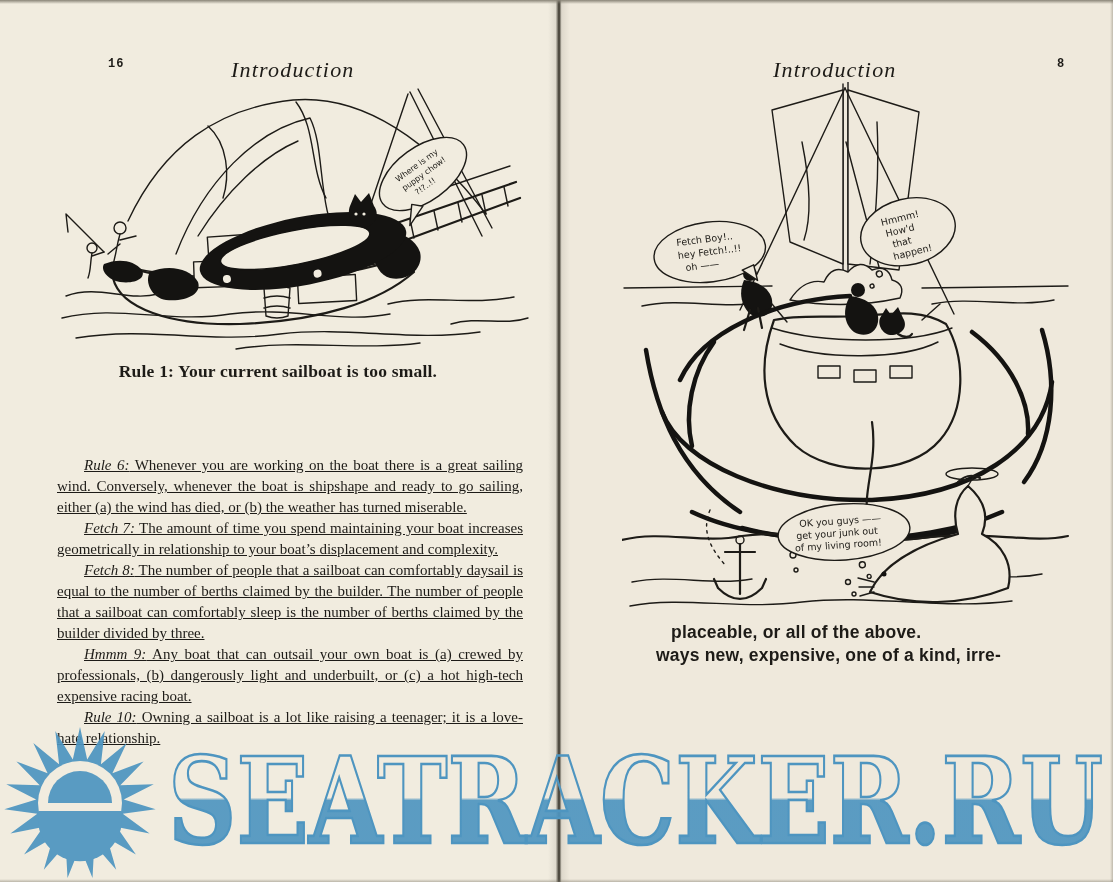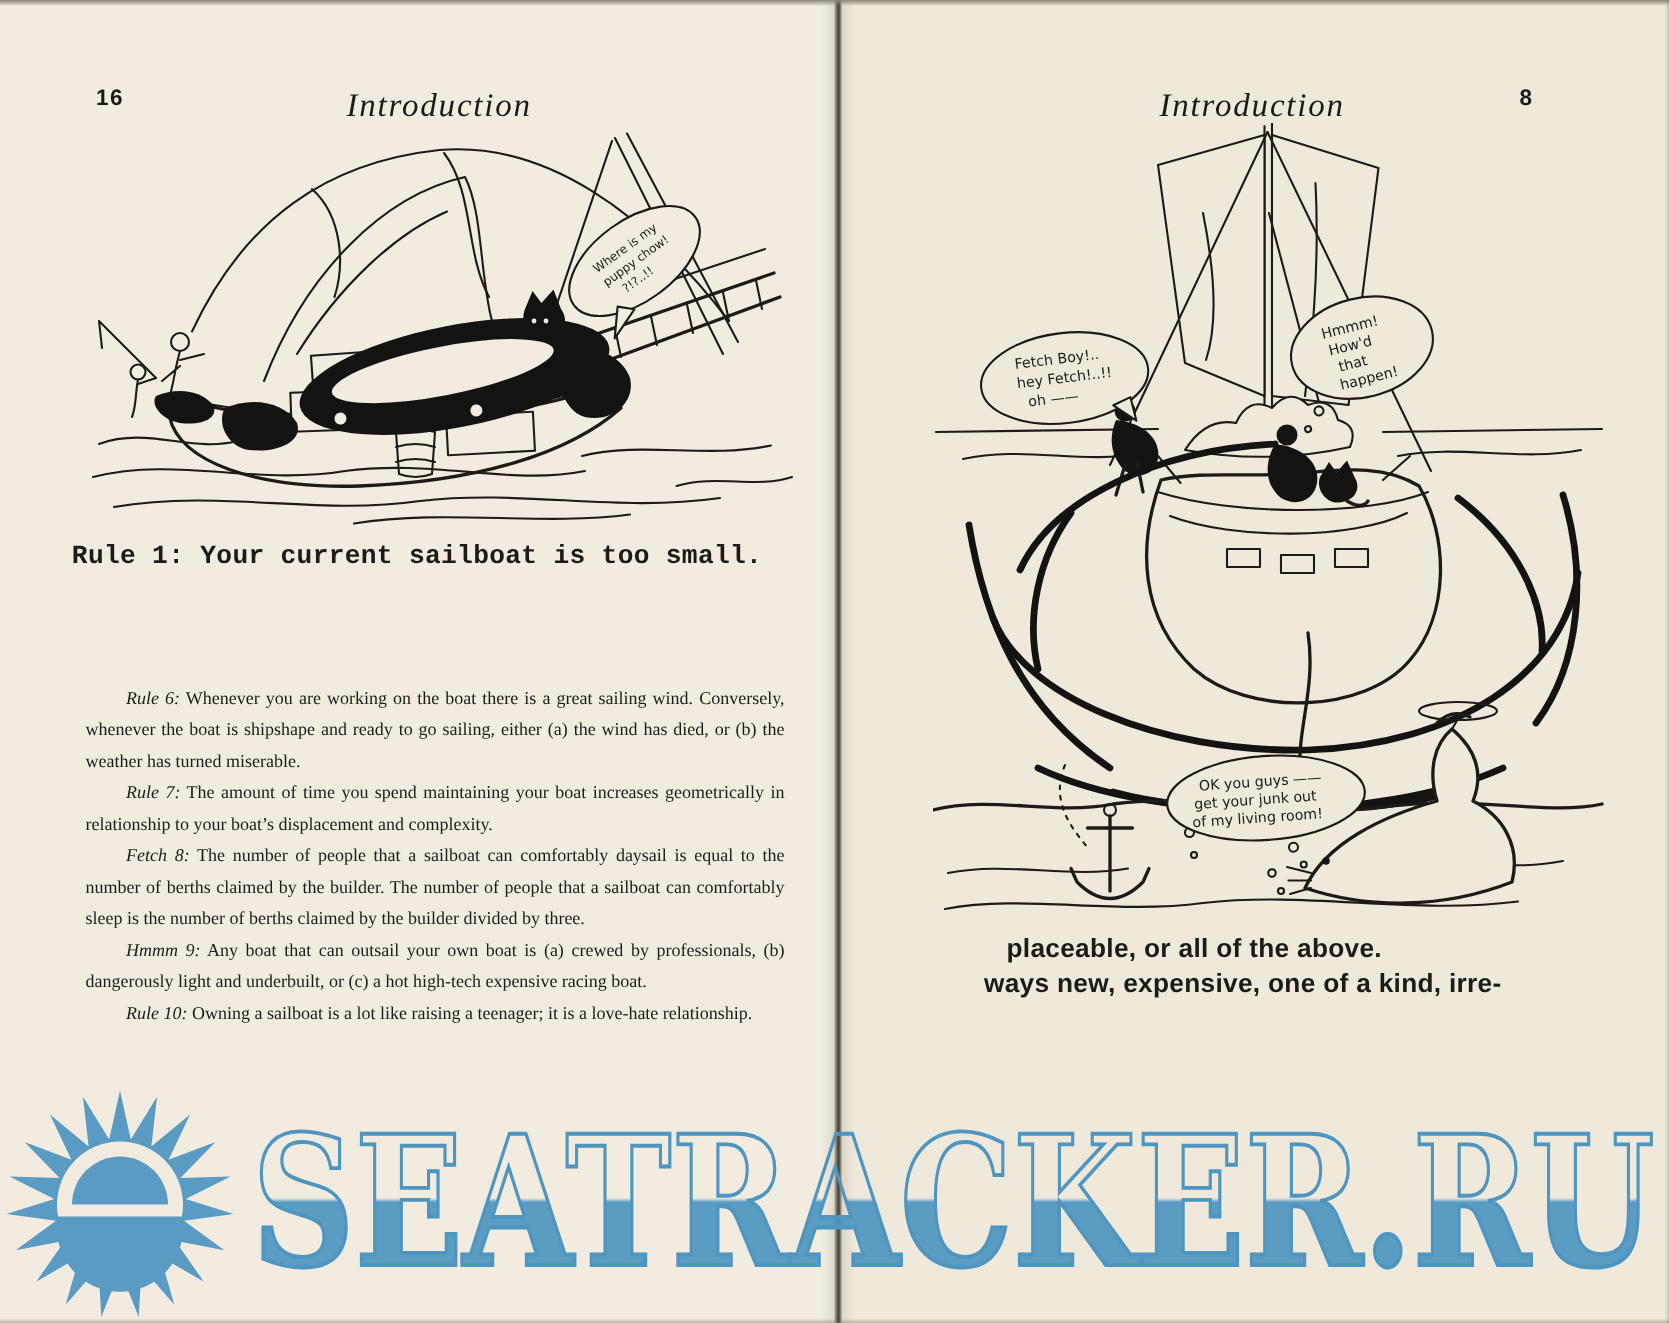--- a/index.html
+++ b/index.html
@@ -13,32 +13,32 @@
   .edge-bottom{position:absolute;bottom:0;left:0;right:0;height:3px;
     background:linear-gradient(rgba(120,115,102,0),rgba(120,115,102,.45));z-index:40;}
   .edge-right{position:absolute;top:0;right:0;bottom:0;width:3px;
     background:linear-gradient(270deg,rgba(120,115,102,.4),rgba(120,115,102,0));z-index:40;}
   .page{position:absolute;top:0;height:882px;}
   .page.left{left:0;width:556px;background:#f1ecdf;}
   .page.right{left:560px;width:553px;background:#efe9dc;}
   .gutter{position:absolute;left:548px;top:0;width:22px;height:882px;z-index:5;
     background:linear-gradient(90deg,rgba(70,66,56,0) 0%,rgba(70,66,56,.10) 35%,#4c483e 48%,#4c483e 52%,rgba(70,66,56,.10) 62%,rgba(70,66,56,0) 100%);}
   .running-head{position:absolute;top:57px;font-style:italic;font-size:22px;letter-spacing:1.2px;}
-  .pagenum{position:absolute;top:57px;font-family:Liberation Sans, sans-serif;font-weight:bold;font-size:15px;letter-spacing:1px;}
+  .pagenum{position:absolute;top:57px;font-family:Liberation Mono, monospace;font-weight:bold;font-size:12px;letter-spacing:1px;margin-left:44px;}
   .left .running-head{left:231px;}
   .left .pagenum{left:64px;}
   .right .running-head{left:213px;}
   .right .pagenum{left:453px;}
   .caption-1{position:absolute;left:45px;top:361px;width:466px;text-align:center;
-    font-family:Liberation Mono, monospace;font-weight:bold;font-size:17.5px;letter-spacing:.2px;}
+    font-family:Liberation Serif, serif;font-weight:bold;font-size:17.5px;letter-spacing:.2px;}
   .caption-5{position:absolute;left:96px;top:621px;width:400px;
     font-family:"Liberation Sans",sans-serif;font-weight:bold;font-size:17.5px;line-height:23px;letter-spacing:.2px;}
   .caption-5 .cap-line:first-child{text-indent:15px;}
   .bodytext{position:absolute;left:57px;top:455px;width:466px;
-    font-size:12px;line-height:21px;text-align:justify;}
+    font-size:15px;line-height:21px;text-align:justify;text-decoration:underline;}
   .bodytext p{margin:0;text-indent:27px;}
   .bodytext .lead{font-style:italic;}
   .illus{position:absolute;}
   .illus-left{left:58px;top:86px;width:478px;height:268px;}
   .illus-right{left:62px;top:82px;width:448px;height:538px;}
   svg .ln{fill:none;stroke:#1d1b17;stroke-width:1.4;stroke-linecap:round;stroke-linejoin:round;}
   svg .ln2{fill:none;stroke:#1d1b17;stroke-width:2.2;stroke-linecap:round;stroke-linejoin:round;}
   svg .thick{fill:none;stroke:#141311;stroke-width:4.5;stroke-linecap:round;}
   svg .fillb{fill:#141311;stroke:none;}
   svg .paper{fill:#f1ecdf;}
@@ -146,21 +146,21 @@
       <text class="hand" x="340" y="80">Where is my</text>
       <text class="hand" x="340" y="91">puppy chow!</text>
       <text class="hand" x="348" y="102">?!?..!!</text>
     </g>
   </svg>
 
   <div class="caption-1">Rule 1: Your current sailboat is too small.</div>
 
   <div class="bodytext">
     <p><span class="lead">Rule 6:</span><span> Whenever you are working on the boat there is a great sailing wind. Conversely, whenever the boat is shipshape and ready to go sailing, either (a) the wind has died, or (b) the weather has turned miserable.</span></p>
-    <p><span class="lead">Rule 7:</span><span> The amount of time you spend maintaining your boat increases geometrically in relationship to your boat’s displacement and complexity.</span></p>
+    <p><span class="lead">Fetch 7:</span><span> The amount of time you spend maintaining your boat increases geometrically in relationship to your boat’s displacement and complexity.</span></p>
     <p><span class="lead">Fetch 8:</span><span> The number of people that a sailboat can comfortably daysail is equal to the number of berths claimed by the builder. The number of people that a sailboat can comfortably sleep is the number of berths claimed by the builder divided by three.</span></p>
     <p><span class="lead">Hmmm 9:</span><span> Any boat that can outsail your own boat is (a) crewed by professionals, (b) dangerously light and underbuilt, or (c) a hot high-tech expensive racing boat.</span></p>
     <p><span class="lead">Rule 10:</span><span> Owning a sailboat is a lot like raising a teenager; it is a love-hate relationship.</span></p>
   </div>
 </div>
 
 <div class="page right">
   <span class="running-head">Introduction</span>
   <span class="pagenum">8</span>
 

